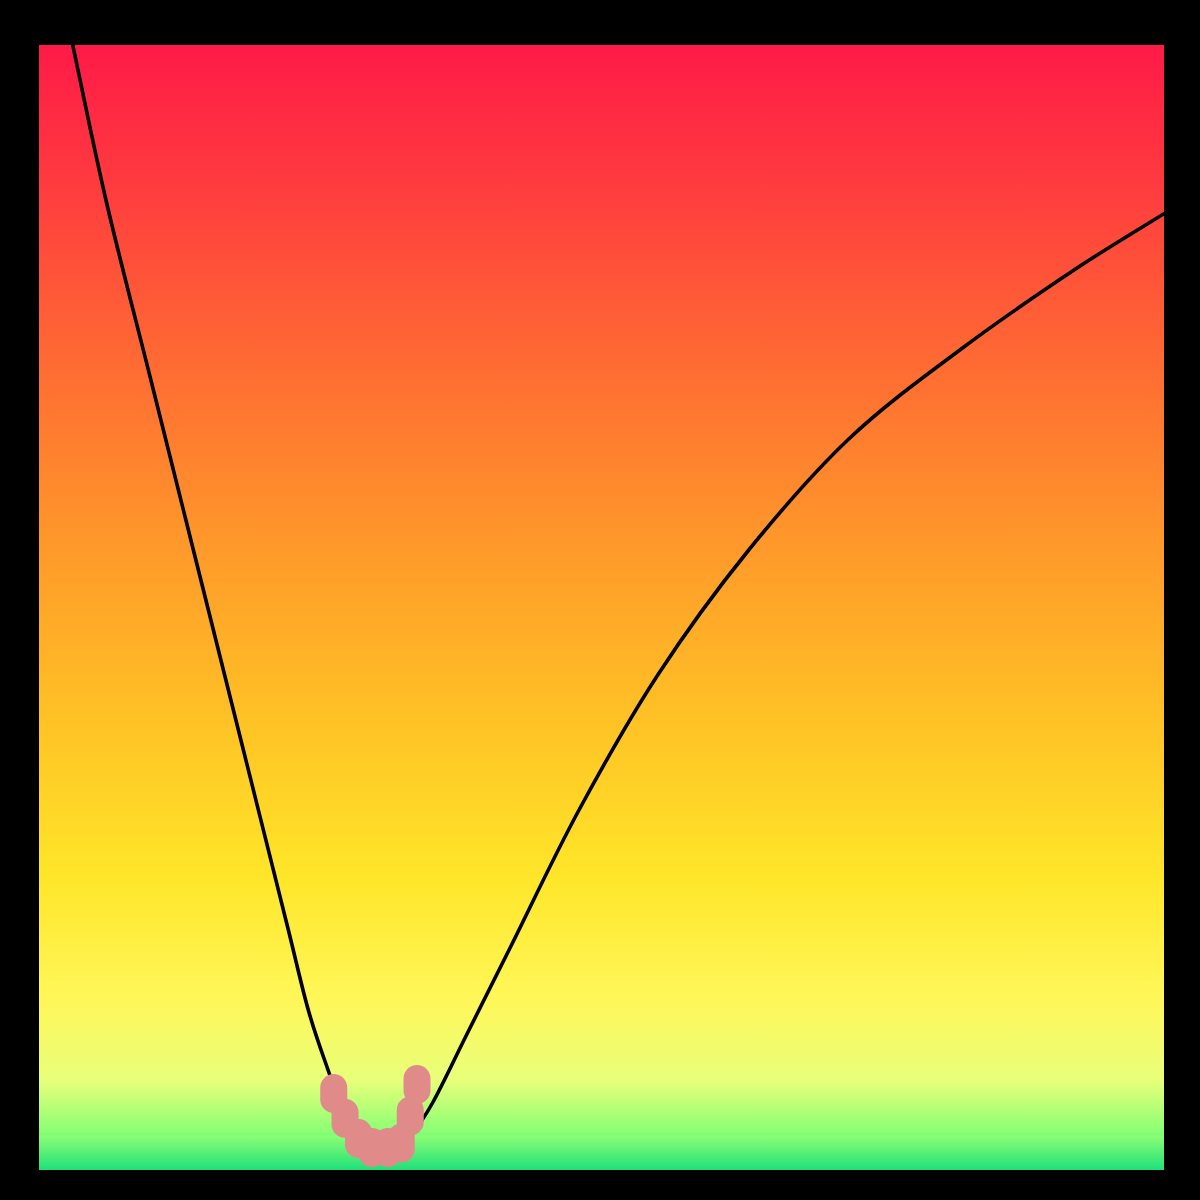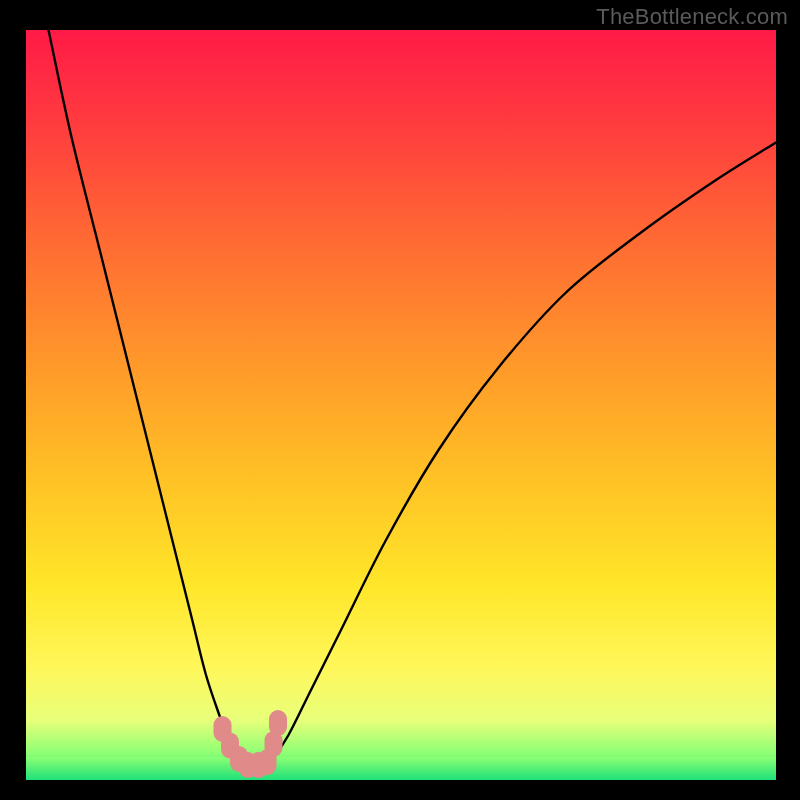--- a/index.html
+++ b/index.html
@@ -35,21 +35,20 @@
     width: 800px;
     height: 800px;
     display: block;
   }
 </style>
 </head>
 <body>
 
 <div class="stage">
 
-  <div class="watermark">TheBottleneck.com</div>
 
   <svg class="chart" viewBox="0 0 800 800" preserveAspectRatio="none">
 
     <defs>
       <linearGradient id="bgGrad" x1="0" y1="0" x2="0" y2="1">
 
       <stop offset="0.00%" stop-color="#ff1a47"></stop>
           <stop offset="12.00%" stop-color="#ff3a3f"></stop>
           <stop offset="28.00%" stop-color="#ff6a33"></stop>
           <stop offset="45.00%" stop-color="#ff9a2a"></stop>

